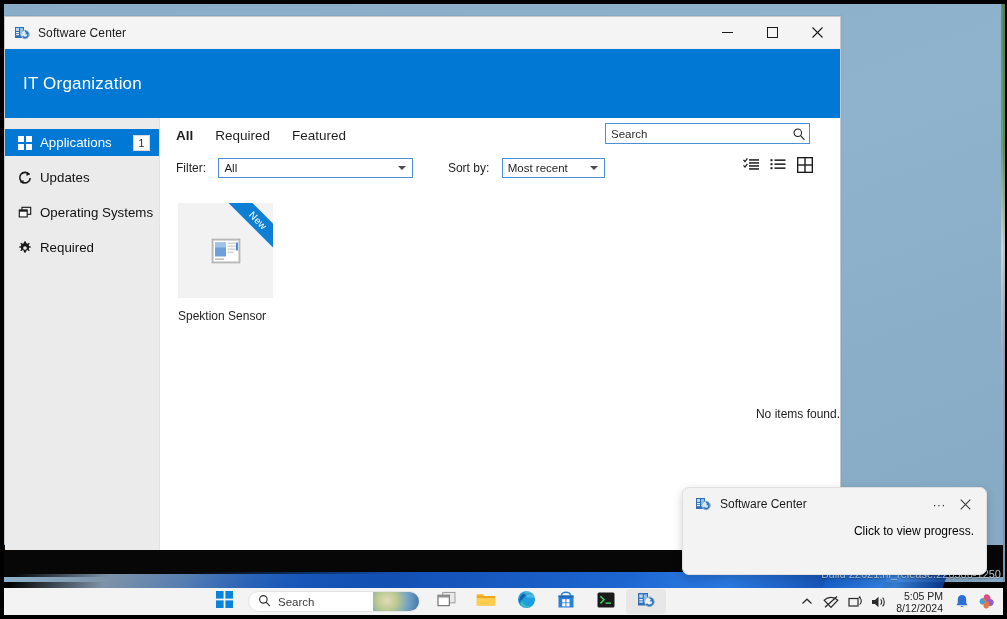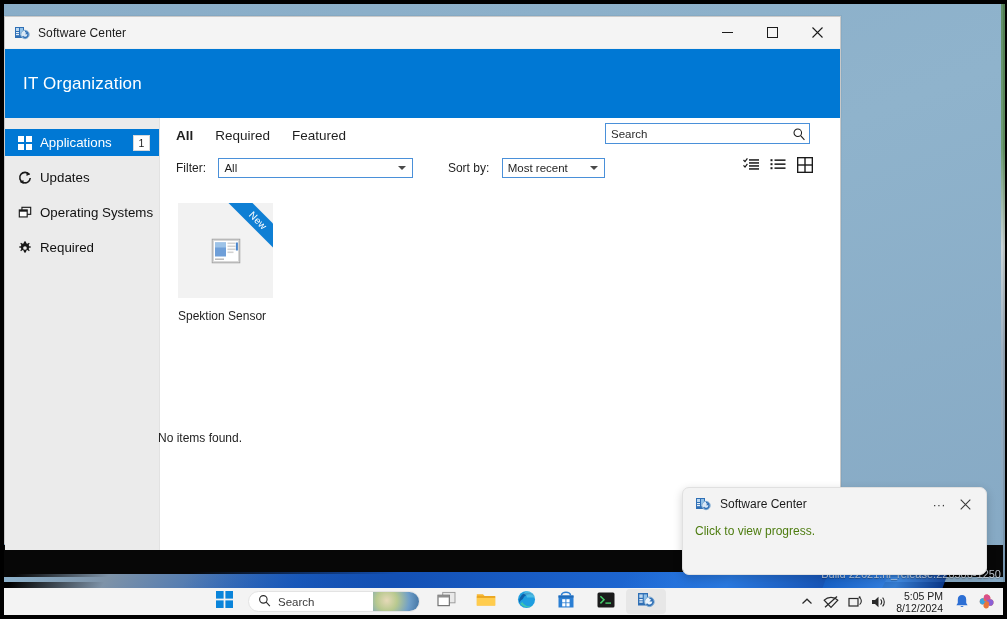--- a/index.html
+++ b/index.html
@@ -353,22 +353,22 @@
   .tile-caption {
     margin-top: 11px;
     font-size: 12px;
     color: #1f1f1f;
     white-space: nowrap;
   }
 
   .noitems {
     position: absolute;
     left: 0; right: 0;
-    top: 228px;
-    text-align: left;
+    top: 204px;
+    text-align: right;
     font-size: 12px;
     color: #1f1f1f;
   }
   .noitems-inner { margin-left: -18px; }
 
   
   #toast {
     position: absolute;
     left: 682px;
     top: 487px;
@@ -404,22 +404,23 @@
     font-size: 13px;
   }
   .toast-body { padding: 3px 12px 0 12px; }
   .toast-line1 {
     font-size: 12.8px;
     color: #141414;
     line-height: 18px;
   }
   .toast-line2 {
     font-size: 12px;
-    color: #4d7c0f;
+    color: #000000;
     line-height: 17px;
+    text-align: right;
   }
 
   
   #taskbar {
     position: absolute;
     left: 4px;
     bottom: 4px;
     width: 999px;
     height: 27px;
     background: #f3f3f3;

